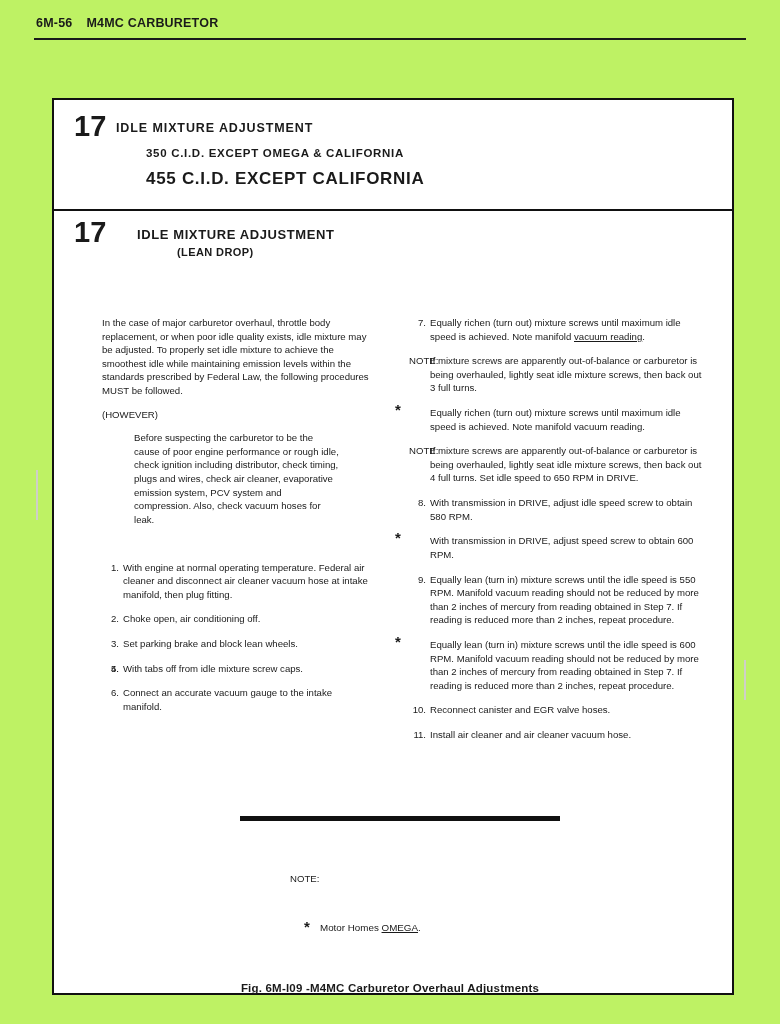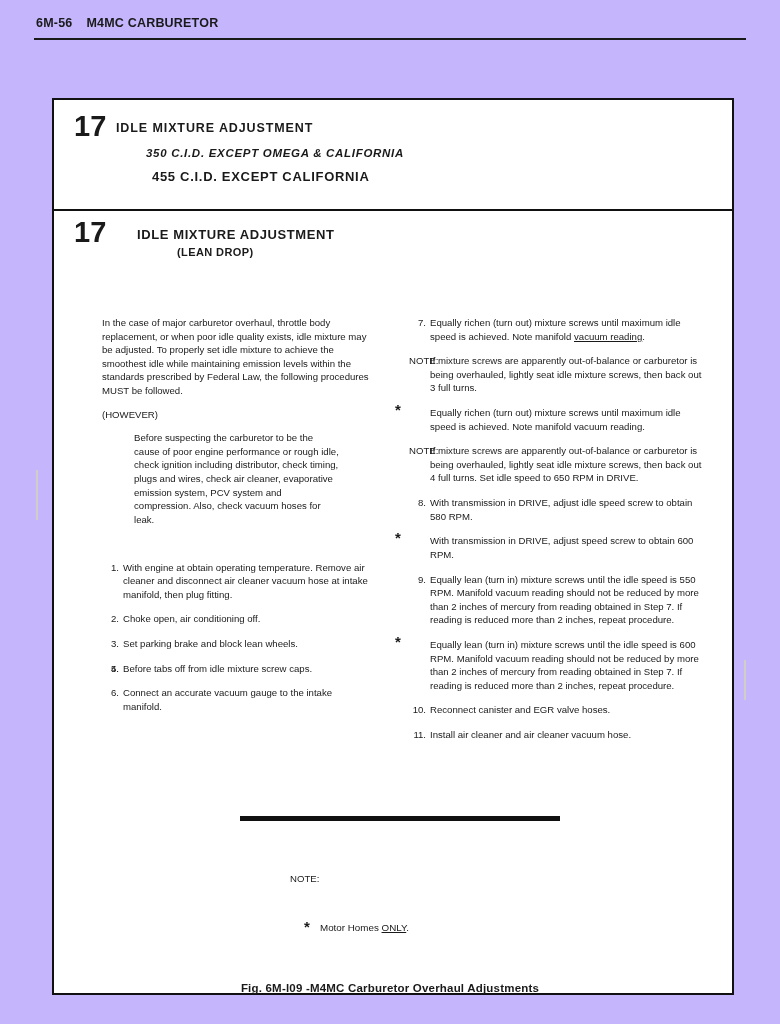--- a/index.html
+++ b/index.html
@@ -13,21 +13,21 @@
     font-family: "Liberation Sans", sans-serif;
     color: #1a1a1a;
     position: relative;
     overflow: hidden;
   }
   .page {
     position: absolute;
     left: 0; top: 0;
     width: 780px;
     height: 1024px;
-    background: #c4b5fd;
+    background: #bef264;
   }
   
   .running-head {
     position: absolute;
     left: 36px;
     top: 16px;
     font-size: 12.5px;
     font-weight: bold;
     letter-spacing: 0.2px;
   }
@@ -85,27 +85,26 @@
     font-weight: bold;
     letter-spacing: 0.9px;
   }
   .top-sub1 {
     position: absolute;
     left: 92px;
     top: 47px;
     font-size: 11.5px;
     font-weight: bold;
     letter-spacing: 0.7px;
-    font-style: italic;
   }
   .top-sub2 {
     position: absolute;
-    left: 98px;
+    left: 92px;
     top: 69px;
-    font-size: 13px;
+    font-size: 17px;
     font-weight: bold;
     letter-spacing: 0.7px;
   }
   
   .sec-num {
     position: absolute;
     left: 20px;
     top: 118px;
   }
   .sec-title {
@@ -275,36 +274,36 @@
     <div class="sec-subtitle">(LEAN DROP)</div>
 
     <div class="col-left">
       <p class="para">In the case of major carburetor overhaul, throttle body replacement, or when poor idle quality exists, idle mixture may be adjusted. To properly set idle mixture to achieve the smoothest idle while maintaining emission levels within the standards prescribed by Federal Law, the following procedures MUST be followed.</p>
       <div class="however">(HOWEVER)</div>
       <div class="indent-block">Before suspecting the carburetor to be the cause of poor engine performance or rough idle, check ignition including distributor, check timing, plugs and wires, check air cleaner, evaporative emission system, PCV system and compression. Also, check vacuum hoses for leak.</div>
 
       <ul class="numlist list-gap-top">
         <li>
           <span class="n">1.</span>
-          <span>With engine at obtain operating temperature.  Remove air cleaner and disconnect air cleaner vacuum hose at intake manifold,  then plug fitting.</span>
+          <span>With engine at normal operating temperature.  Federal air cleaner and disconnect air cleaner vacuum hose at intake manifold,  then plug fitting.</span>
         </li>
         <li>
           <span class="n">2.</span>
           <span>Choke open,  air conditioning off.</span>
         </li>
         <li>
           <span class="n">3.</span>
           <span>Set parking brake and block lean wheels.</span>
         </li>
         <li>
           <span class="n">4.</span>
         </li>
         <li>
           <span class="n">5.</span>
-          <span>Before tabs off from idle mixture screw caps.</span>
+          <span>With tabs off from idle mixture screw caps.</span>
         </li>
         <li>
           <span class="n">6.</span>
           <span>Connect an accurate vacuum gauge to the intake manifold.</span>
         </li>
       </ul>
     </div>
 
     <div class="col-right">
       <ul class="numlist">
@@ -365,21 +364,21 @@
     <div class="bar"></div>
 
     <div class="footnote">
       <div class="fn-row">
         <span class="fn-label">NOTE:</span>
       </div>
     </div>
 
     <div class="motor-only">
       <span class="star2">*</span>
-      <span>Motor Homes </span><span class="u">ONLY</span><span>.</span>
+      <span>Motor Homes </span><span class="u">OMEGA</span><span>.</span>
     </div>
 
   </div>
 
   <div class="caption">Fig. 6M-l09 -M4MC Carburetor Overhaul Adjustments</div>
 
   <div class="edge-mark" style="left:36px; top:470px; width:2px; height:50px;"></div>
   <div class="edge-mark" style="left:744px; top:660px; width:2px; height:40px;"></div>
 
 </div>

